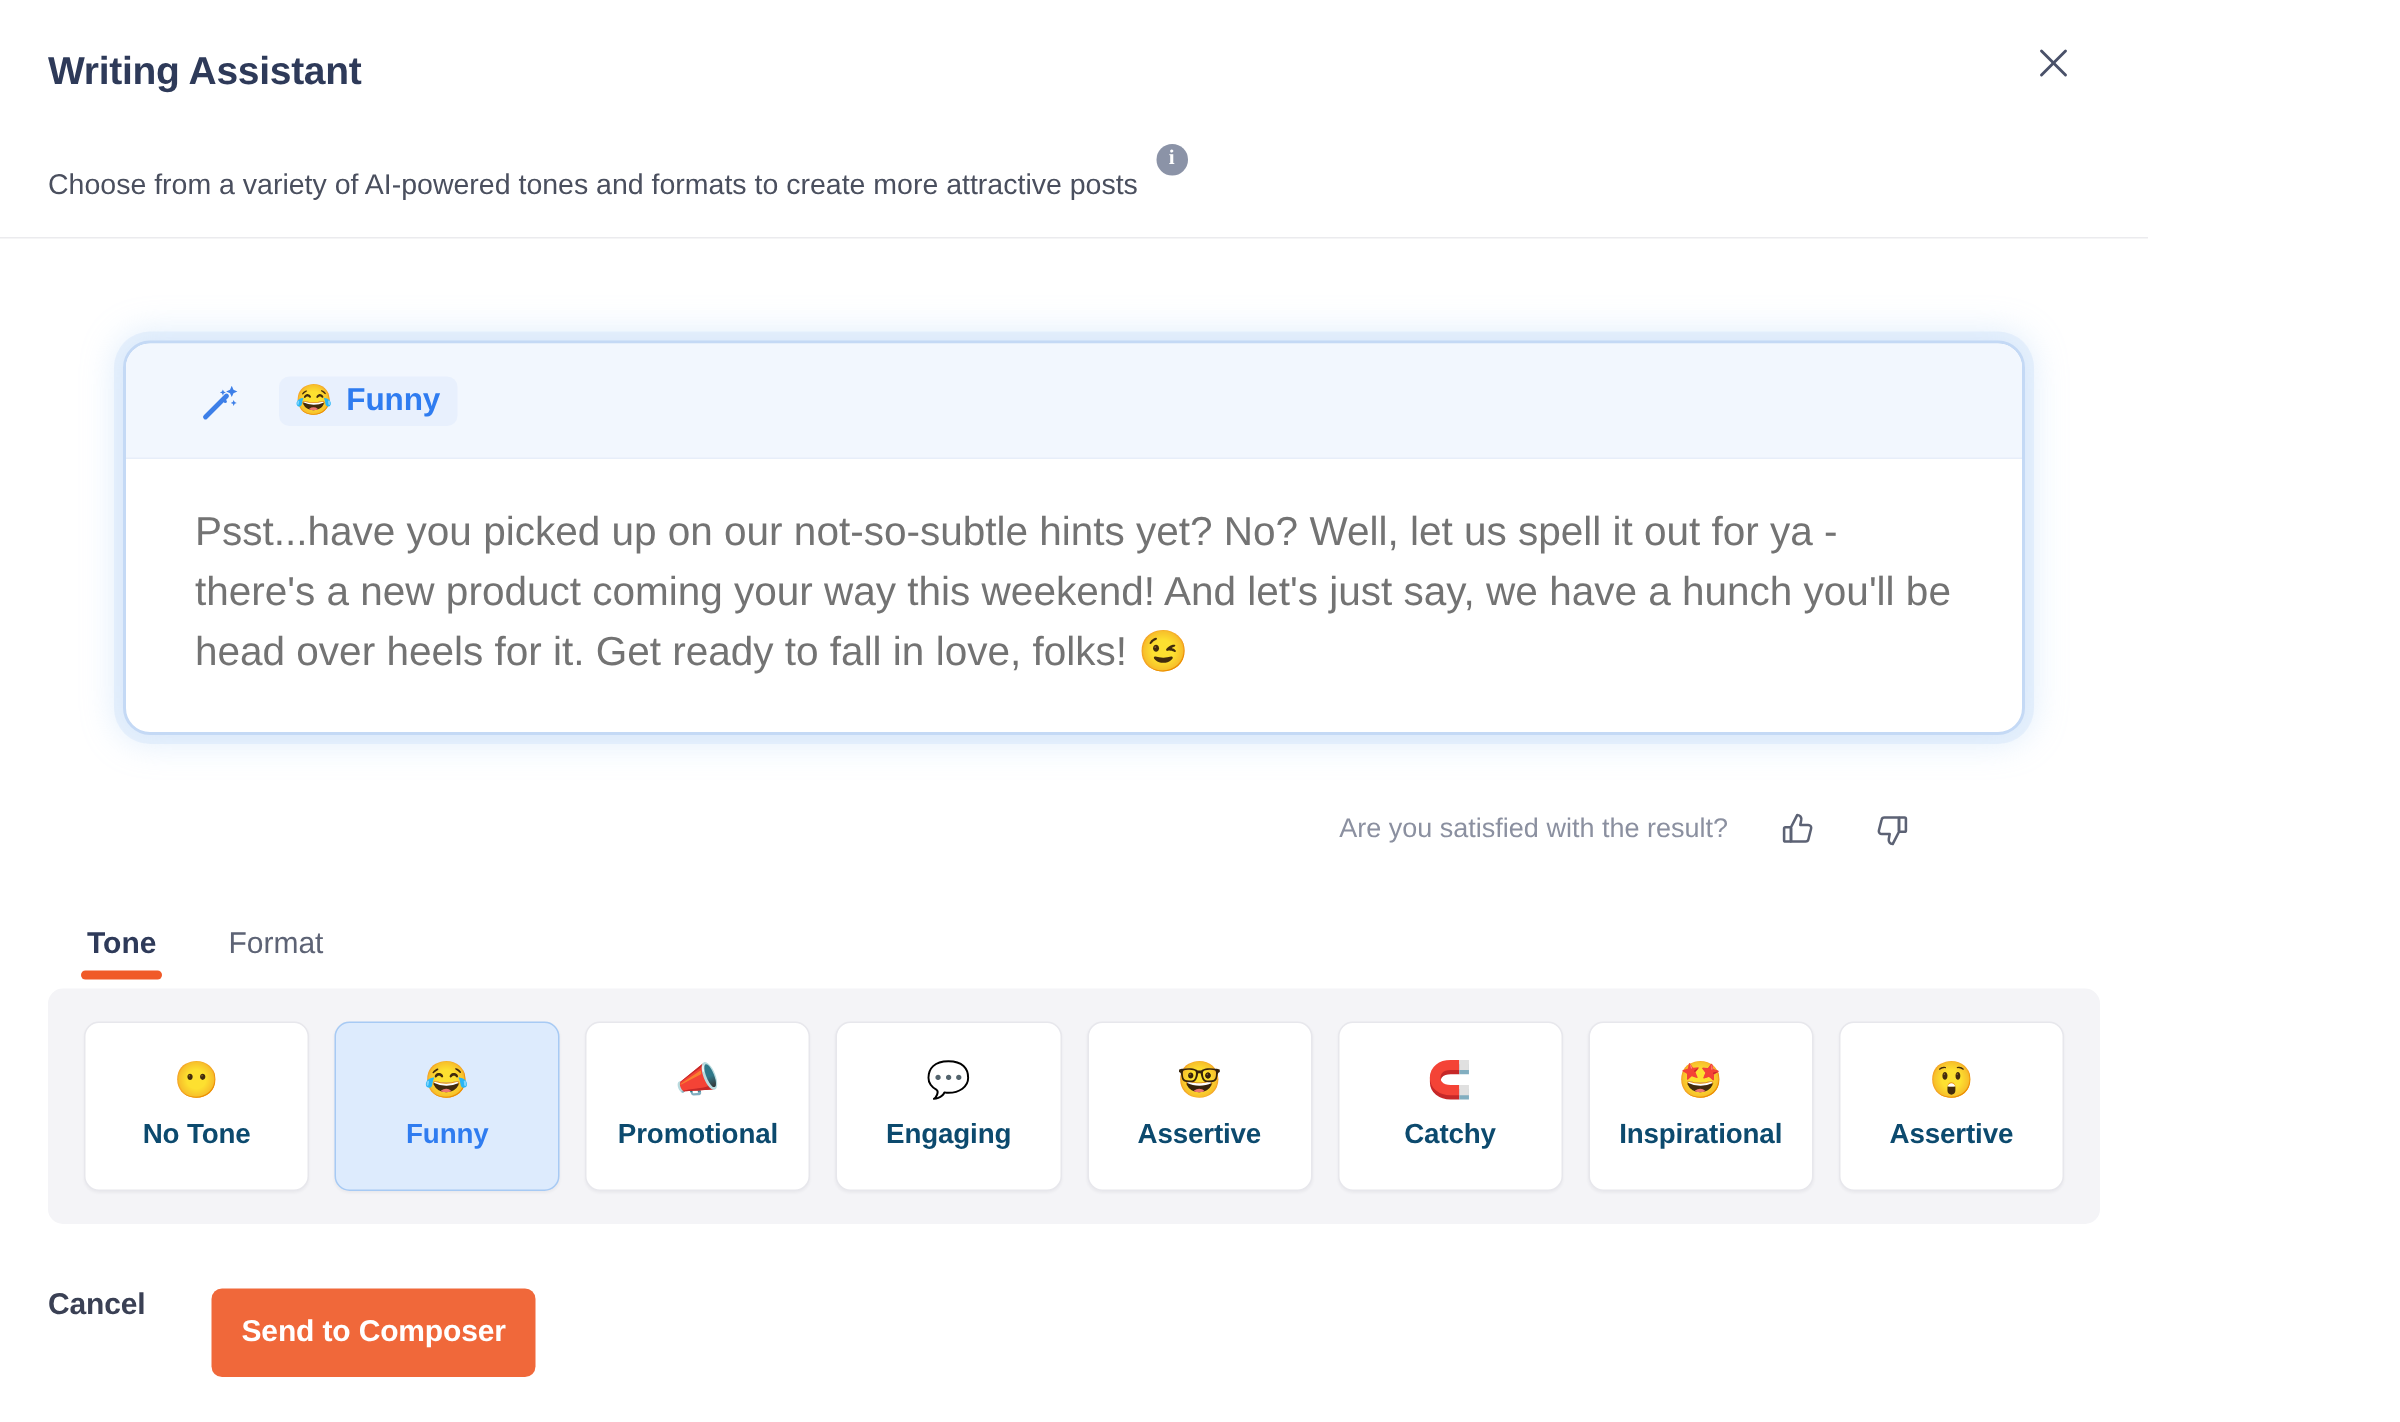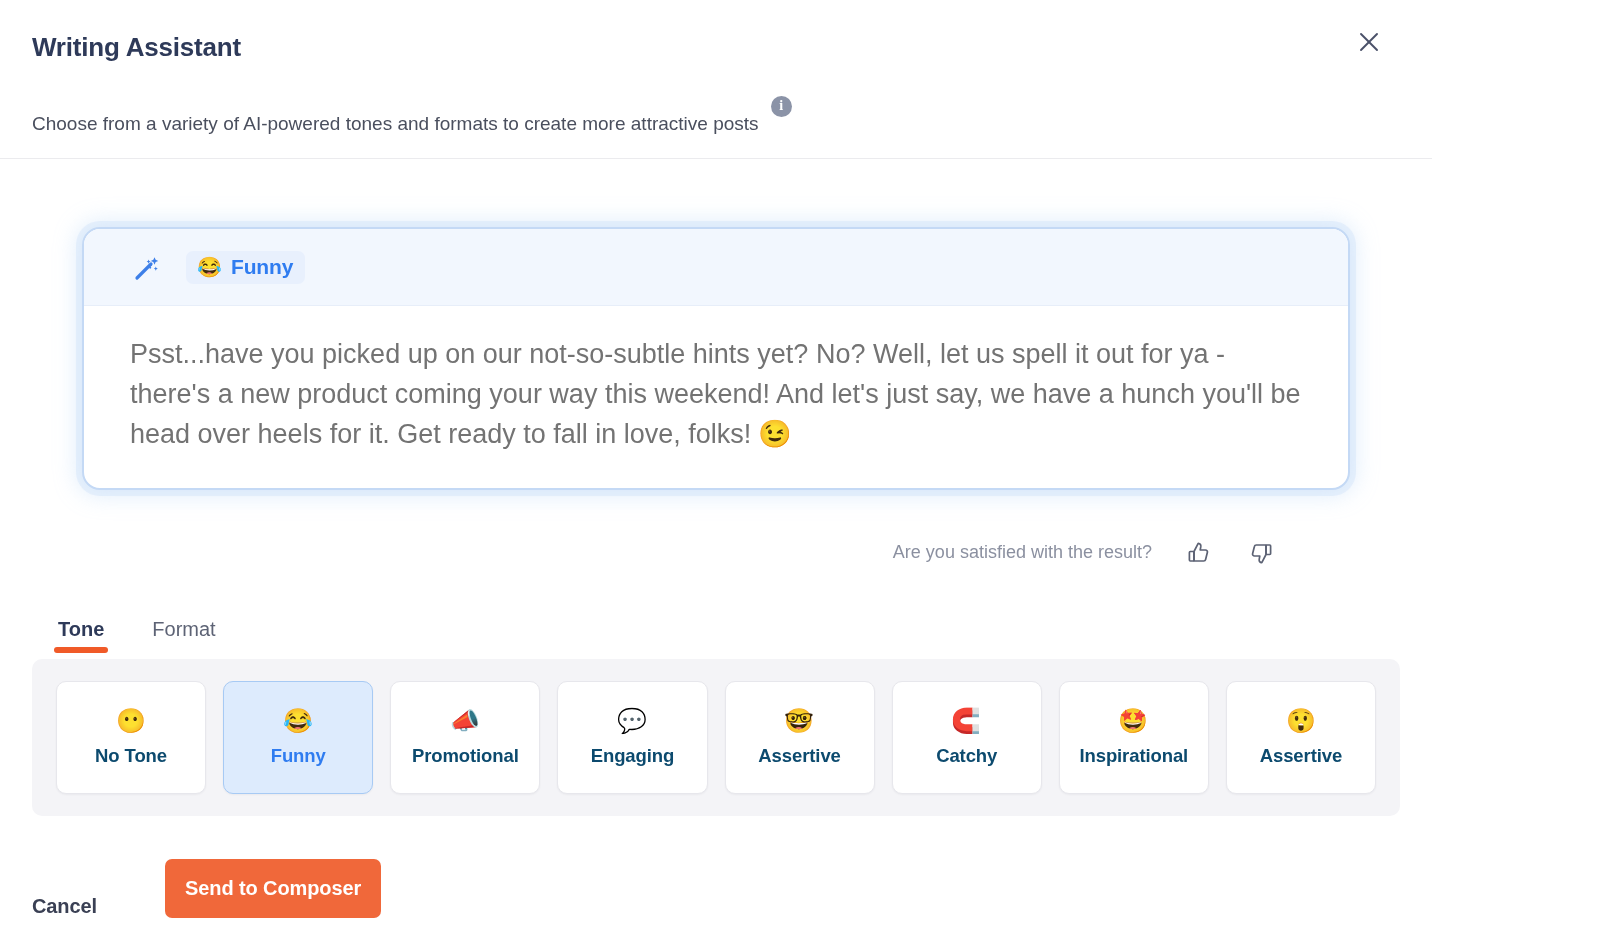--- a/index.html
+++ b/index.html
@@ -255,22 +255,22 @@
     color: #6b7080;
     font-weight: 400;
   }
   .footer-link {
     color: #6b7080;
     text-decoration: underline;
     cursor: pointer;
   }
   .footer-right {
     display: flex;
-    align-items: flex-end;
-    gap: 68px;
+    align-items: flex-start;
+    gap: 44px;
   }
   .btn-cancel {
     background: none;
     border: none;
     font-family: inherit;
     font-size: 20px;
     font-weight: 700;
     color: #3a4054;
     cursor: pointer;
     letter-spacing: -0.1px;

